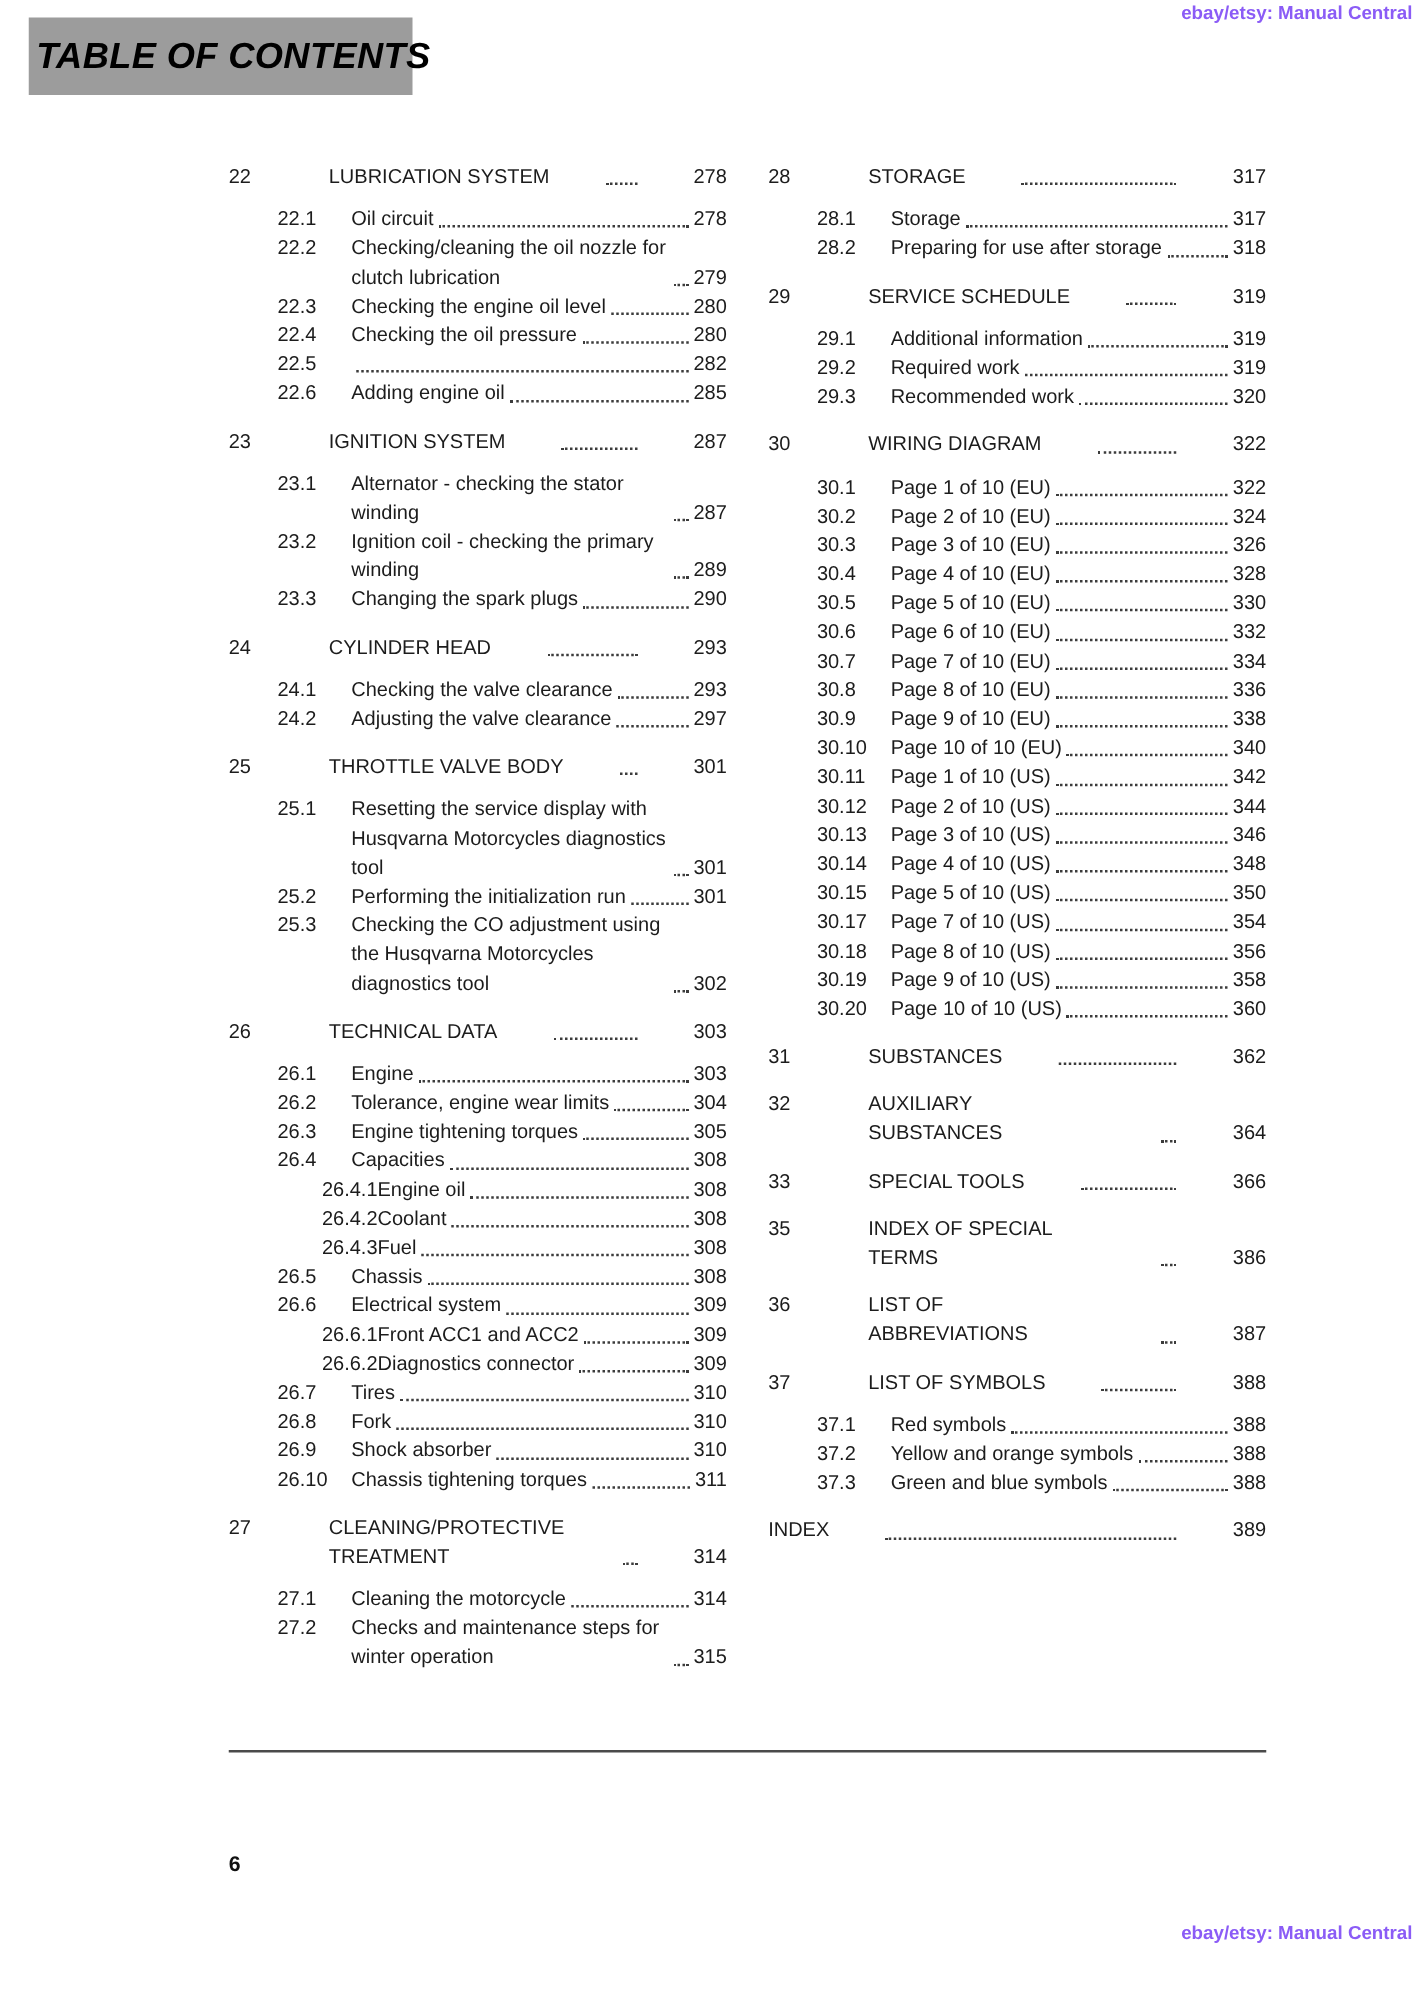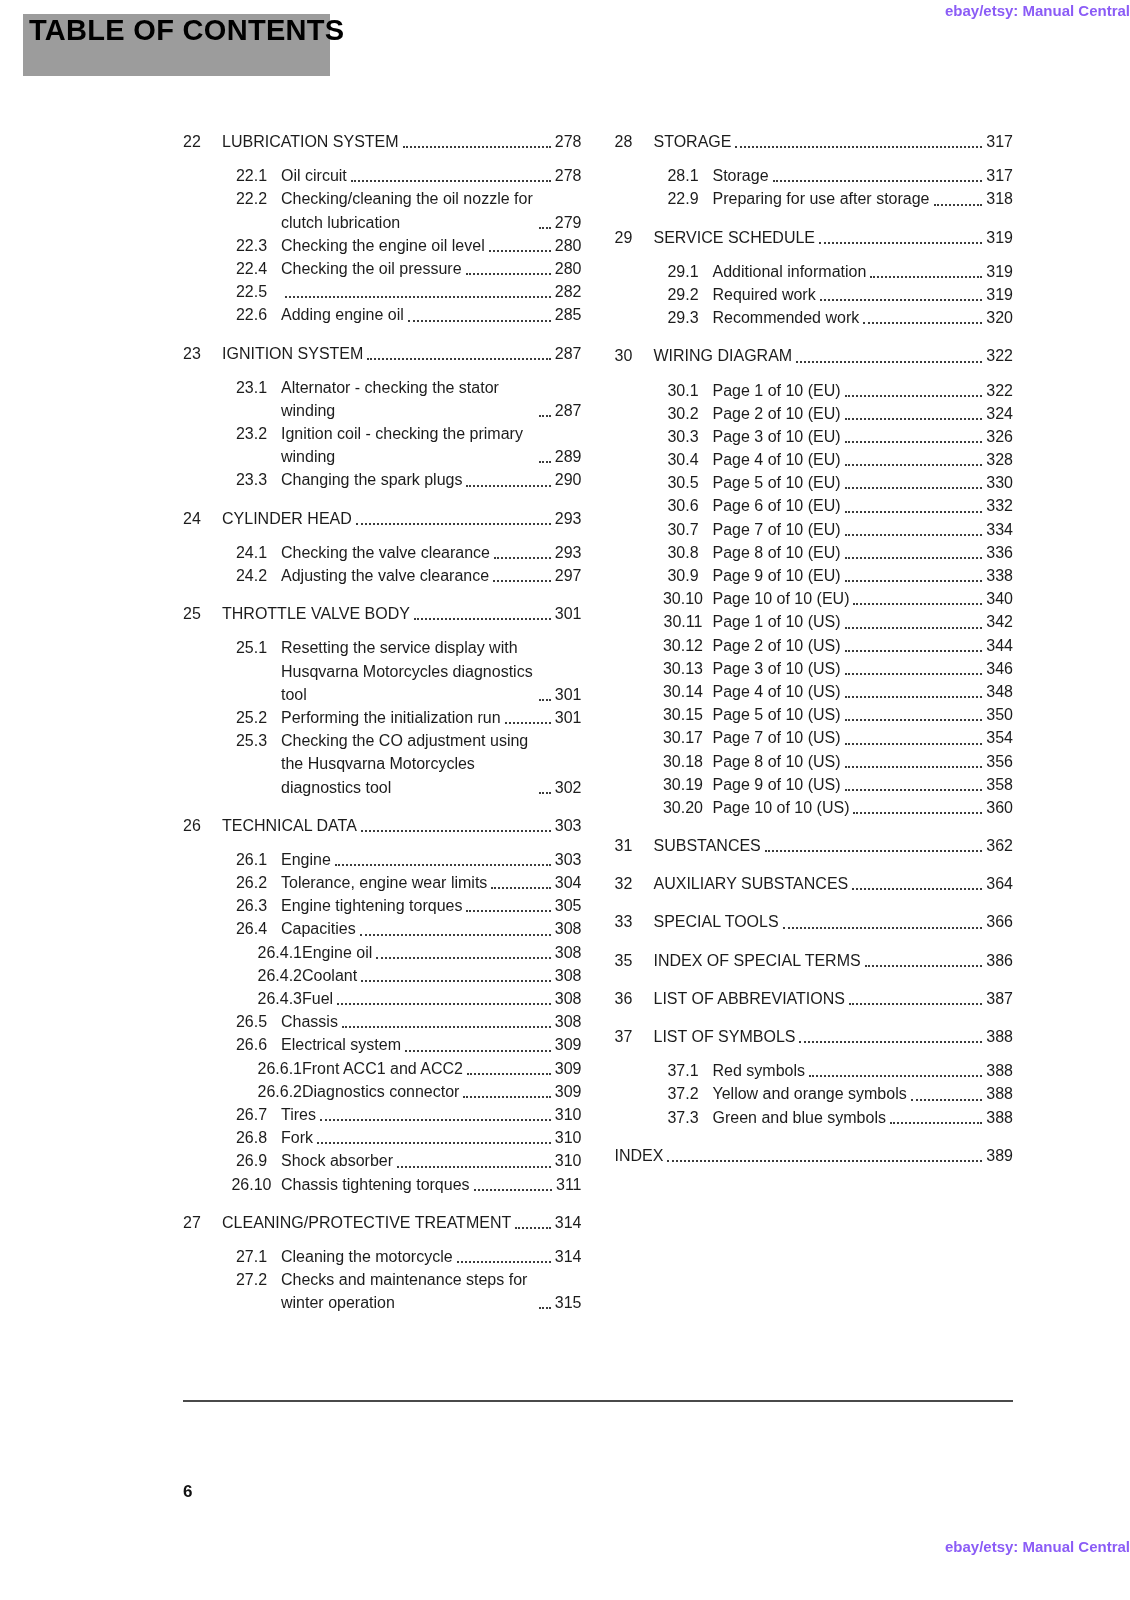--- a/index.html
+++ b/index.html
@@ -28,21 +28,23 @@
   .bottom-watermark { top: 1538px; }
 
   .title-box {
     position: absolute;
     left: 23px;
     top: 14px;
     width: 307px;
     height: 62px;
     background: #9c9c9c;
     display: flex;
+    align-items: center;
     padding-left: 6px;
+    font-style: italic;
   }
   .title-box .title-text {
     font-size: 29px;
     font-weight: bold;
     color: #000;
     letter-spacing: 0.3px;
     white-space: nowrap;
   }
 
   .toc-wrap {
@@ -54,27 +56,27 @@
     gap: 33px;
   }
   .toc-col { flex: 1; min-width: 0; }
 
   .toc-entry {
     display: flex;
     font-size: 16px;
     line-height: 1.45;
     color: #1c1c1c;
   }
-  .toc-entry.level-0 { margin-top: 15px; margin-bottom: 11px; }
+  .toc-entry.level-0 { margin-top: 15px; margin-bottom: 11px; gap: 41px; }
   .toc-col > .toc-entry:first-child { margin-top: 0; }
 
   .toc-num { flex: 0 0 auto; align-self: flex-start; }
   .level-0 .toc-num { width: 39px; }
   .level-1 { padding-left: 39px; }
-  .level-1 .toc-num { width: 59px; text-align: center; }
+  .level-1 .toc-num { width: 59px; }
   .level-2 { padding-left: 39px; text-align: right; }
   .level-2 .toc-num { width: 80px; }
 
   .toc-title { flex: 0 1 auto; min-width: 0; }
 
   .toc-dots {
     flex: 1 1 12px;
     min-width: 12px;
     align-self: flex-end;
     border-bottom: 2px dotted #3c3c3c;
@@ -340,21 +342,21 @@
           <span class="toc-dots"></span>
           <span class="toc-page">317</span>
         </div>
         <div class="toc-entry level-1">
           <span class="toc-num">28.1</span>
           <span class="toc-title">Storage</span>
           <span class="toc-dots"></span>
           <span class="toc-page">317</span>
         </div>
         <div class="toc-entry level-1">
-          <span class="toc-num">22.9</span>
+          <span class="toc-num">28.2</span>
           <span class="toc-title">Preparing for use after storage</span>
           <span class="toc-dots"></span>
           <span class="toc-page">318</span>
         </div>
         <div class="toc-entry level-0">
           <span class="toc-num">29</span>
           <span class="toc-title">SERVICE SCHEDULE</span>
           <span class="toc-dots"></span>
           <span class="toc-page">319</span>
         </div>

